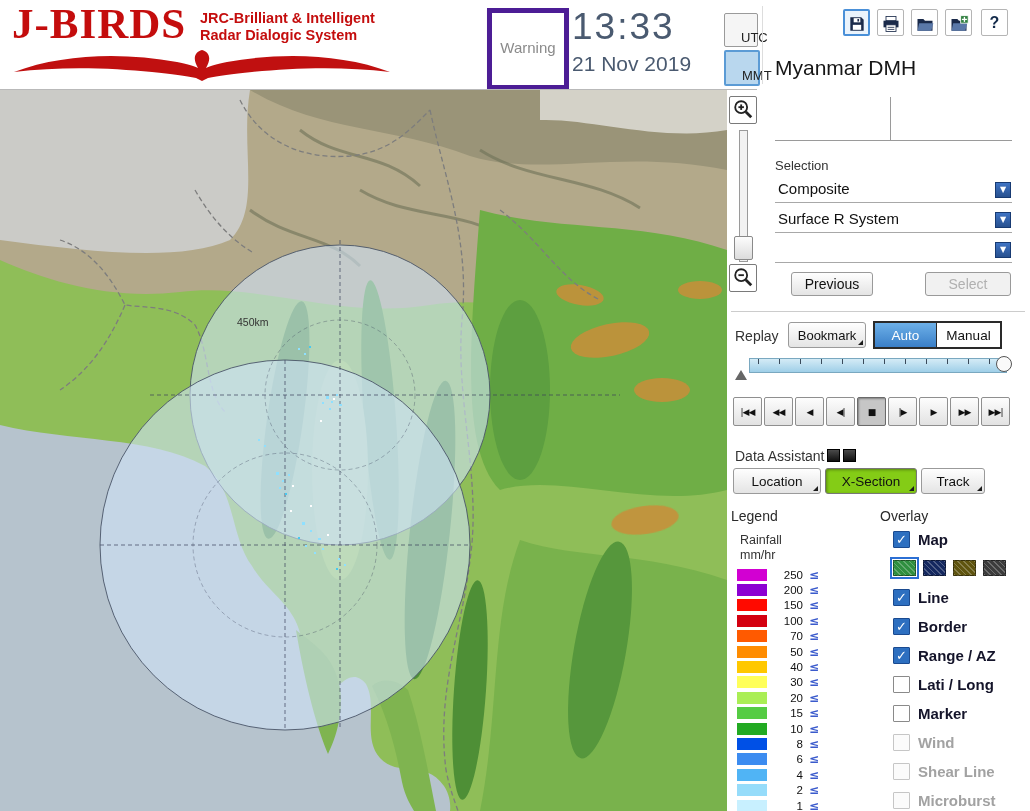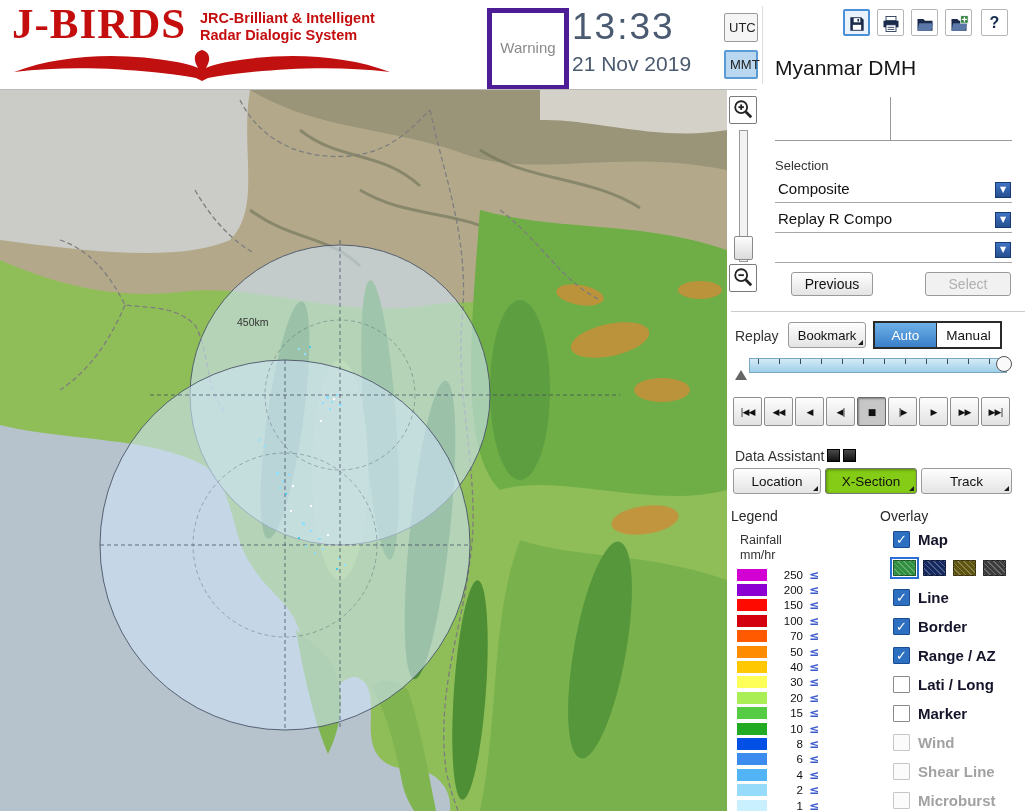--- a/index.html
+++ b/index.html
@@ -11,21 +11,21 @@
   .header-sep{position:absolute;left:762px;top:6px;width:1px;height:78px;background:#ddd;}
   .logo{position:absolute;left:12px;top:2px;width:400px;}
   .logo-title{font-family:"Liberation Serif",serif;font-weight:bold;font-size:43px;color:#c40d0d;line-height:44px;letter-spacing:1px;display:inline-block;}
   .logo-sub{position:absolute;left:188px;top:8px;color:#c40d0d;font-weight:bold;font-size:14.5px;line-height:17px;white-space:nowrap;}
   .eagle{position:absolute;left:0px;top:46px;}
   .warning-box{position:absolute;left:487px;top:8px;width:72px;height:72px;background:#fff;border:5px solid #4c1d95;box-shadow:0 1px 2px rgba(0,0,0,.05);}
   .warning-text{position:absolute;left:0;top:26px;width:72px;text-align:center;color:#8b8b8b;font-size:15px;}
   .clock-time{position:absolute;left:572px;top:6px;font-size:37px;color:#4a5a70;letter-spacing:2px;}
   .clock-date{position:absolute;left:572px;top:52px;font-size:21px;color:#4a5a70;}
   .tz-btn{position:absolute;left:724px;width:34px;height:29px;font-size:13px;color:#222;
-          background:#f5f5f5;border:1px solid #9a9a9a;border-radius:2px;cursor:pointer;padding:4px;
+          background:#f5f5f5;border:1px solid #9a9a9a;border-radius:2px;cursor:pointer;padding:16px;
           font-family:"Liberation Sans",sans-serif;}
   .tz-utc{top:13px;}
   .tz-mmt{top:50px;background:#b9d7ee;border:2px solid #5b9bd5;}
   .tool-btn{position:absolute;top:9px;width:27px;height:27px;background:#fff;border:1px solid #b5b5b5;
             border-radius:2px;padding:0;cursor:pointer;}
   .tool-btn.focused{border:2px solid #4a90d8;background:#eaf3fc;}
   .tool-btn svg{display:block;margin:2px auto 0;}
   .help-glyph{font-size:16px;font-weight:bold;color:#122a4a;line-height:23px;}
   .org-name{position:absolute;left:775px;top:56px;font-size:21px;color:#161616;}
   
@@ -76,21 +76,21 @@
   .pb-row{position:absolute;left:6px;top:307px;display:flex;gap:2px;}
   .pb-btn{width:29px;height:29px;background:linear-gradient(#fdfdfd,#e2e2e2);border:1px solid #8f8f8f;border-radius:2px;
           font-family:"DejaVu Sans",sans-serif;font-size:9px;letter-spacing:-1px;color:#111;padding:0;cursor:pointer;}
   .pb-btn.pressed{background:#c6c6c6;border:1px solid #6a6a6a;box-shadow:inset 1px 1px 2px rgba(0,0,0,.35);}
   
   .da-label{position:absolute;left:8px;top:358px;font-size:14px;color:#333;}
   .da-icons{position:absolute;left:100px;top:359px;display:flex;gap:3px;}
   .da-ico{width:11px;height:11px;background:linear-gradient(#4a4a4a,#101010);border:1px solid #000;box-shadow:inset 0 0 0 1.5px #fff0;}
   .da-row{position:absolute;left:6px;top:378px;display:flex;gap:4px;}
   .da-btn{height:26px;font-size:13.5px;}
-  .da-btn:nth-child(1){width:88px;} .da-btn:nth-child(2){width:92px;} .da-btn:nth-child(3){width:91px;}
+  .da-btn:nth-child(1){width:88px;} .da-btn:nth-child(2){width:92px;} .da-btn:nth-child(3){width:64px;}
   .da-btn.pressed{background:#84cc16;box-shadow:inset 1px 1px 3px rgba(0,0,0,.35);border-color:#777;}
   
   .legend-label{position:absolute;left:4px;top:418px;font-size:14px;color:#2a2a2a;}
   .overlay-label{position:absolute;left:153px;top:418px;font-size:14px;color:#2a2a2a;}
   .rain-title{position:absolute;left:13px;top:443px;font-size:12.5px;color:#333;}
   .rain-unit{position:absolute;left:13px;top:458px;font-size:12.5px;color:#333;}
   .legend-rows{position:absolute;left:10px;top:477px;width:130px;}
   .legend-row{display:flex;align-items:center;height:15.4px;}
   .legend-swatch{width:30px;height:12px;flex:none;}
   .legend-value{width:30px;text-align:right;font-size:11.5px;color:#111;margin-left:6px;flex:none;}
@@ -328,21 +328,21 @@
     <div class="dual-field">
       <div class="vline"></div>
     </div>
 
     <div class="sel-label">Selection</div>
     <div class="dd dd1">
       <span class="dd-text">Composite</span>
       <button class="dd-arrow">▼</button>
     </div>
     <div class="dd dd2">
-      <span class="dd-text">Replay R Compo</span>
+      <span class="dd-text">Surface R System</span>
       <button class="dd-arrow">▼</button>
     </div>
     <div class="dd dd3">
       <span class="dd-text"></span>
       <button class="dd-arrow">▼</button>
     </div>
     <button class="btn btn-previous">Previous</button>
     <button class="btn btn-select" disabled="">Select</button>
 
     <div class="panel-hr"></div>

